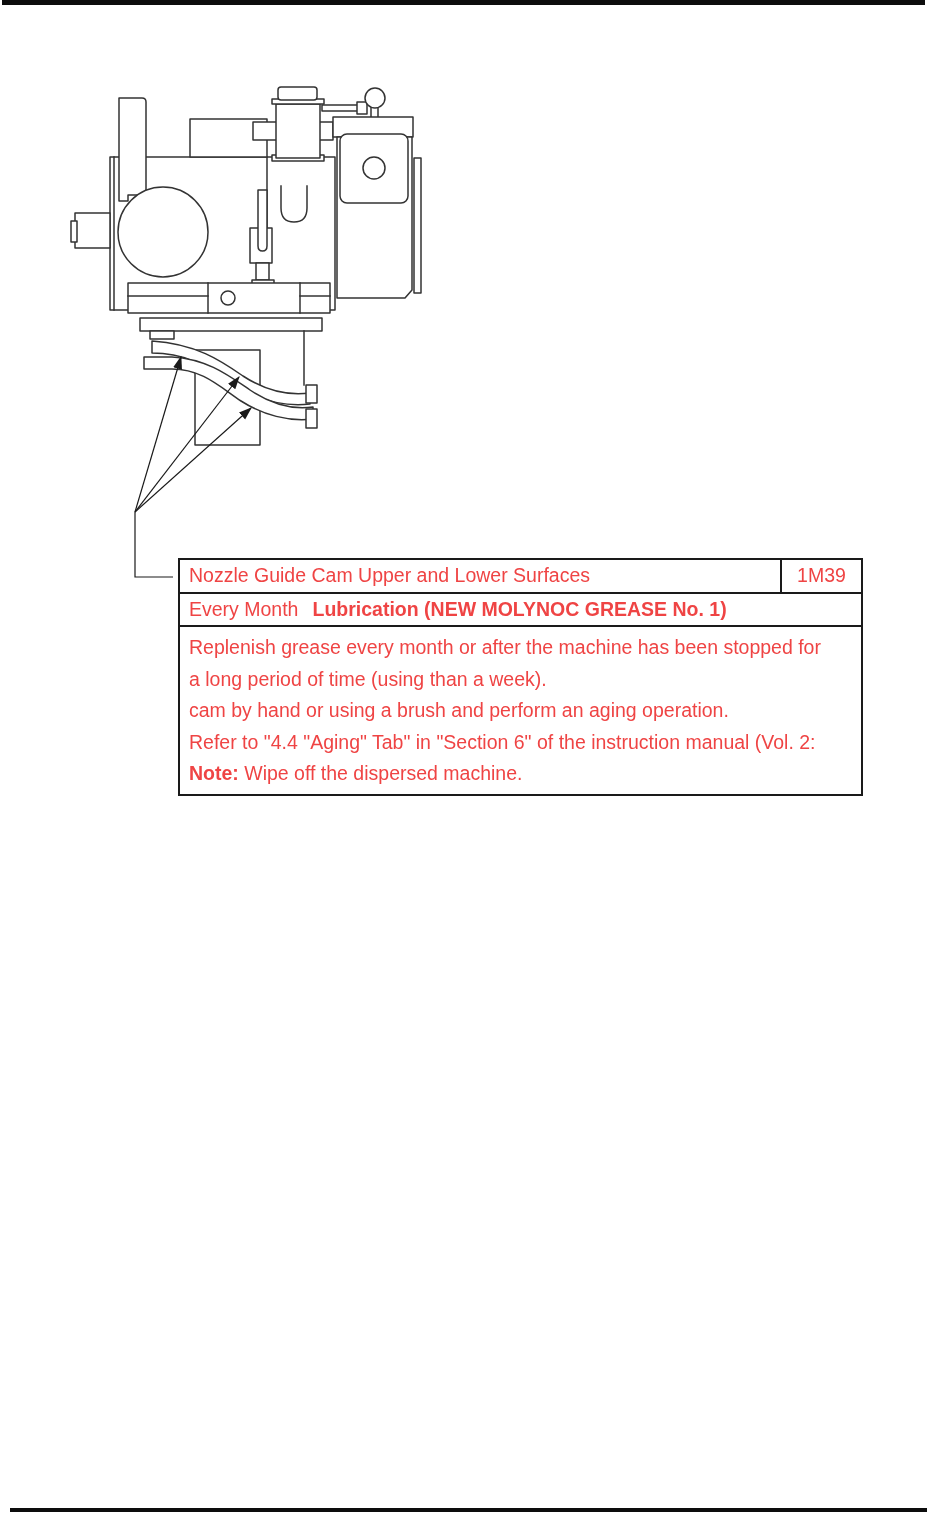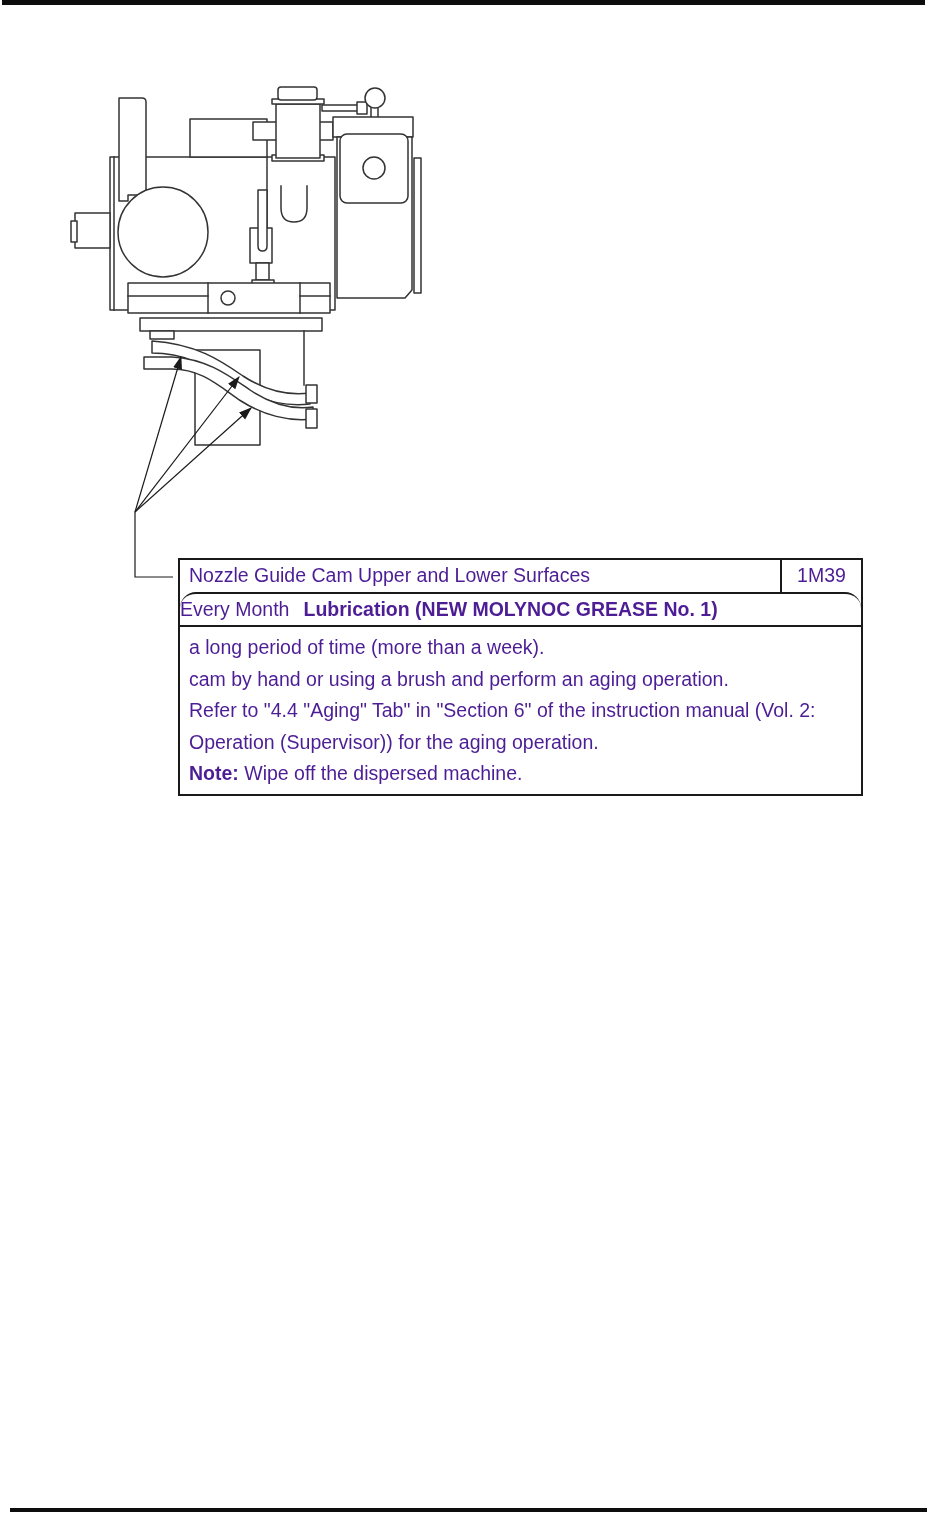--- a/index.html
+++ b/index.html
@@ -7,21 +7,21 @@
     padding: 0;
     background: #ffffff;
     font-family: "Liberation Sans", sans-serif;
   }
   .page {
     position: relative;
     width: 930px;
     height: 1518px;
     background: #ffffff;
     overflow: hidden;
-    color: #4c1d95;
+    color: #ef4444;
   }
   .rule {
     position: absolute;
     background: #0d0d0d;
   }
   .rule-top { left: 2px; top: 0; width: 923px; height: 5px; }
   .rule-bottom { left: 10px; top: 1508px; width: 917px; height: 4px; }
 
   .drawing {
     position: absolute;
@@ -58,21 +58,21 @@
     display: flex;
     align-items: center;
     justify-content: center;
     text-align: right;
   }
   .tt-row2 {
     height: 31px;
     border-top: 2px solid #1a1a1a;
     display: flex;
     align-items: center;
-    border-radius: 16px;
+    padding-left: 9px;
   }
   .tt-gap { margin-left: 14px; font-weight: bold; }
   .tt-body {
     border-top: 2px solid #1a1a1a;
     padding: 5px 9px 4px 9px;
   }
   .tt-line {
     line-height: 31.6px;
     white-space: pre;
   }
@@ -161,23 +161,23 @@
   <div class="task-table">
     <div class="tt-row1">
       <div class="tt-title">Nozzle Guide Cam Upper and Lower Surfaces</div>
       <div class="tt-code">1M39</div>
     </div>
     <div class="tt-row2">
       <span>Every Month</span>
       <span class="tt-gap">Lubrication (NEW MOLYNOC GREASE No. 1)</span>
     </div>
     <div class="tt-body">
-      <div class="tt-line">a long period of time (more than a week).</div>
+      <div class="tt-line">Replenish grease every month or after the machine has been stopped for</div>
+      <div class="tt-line">a long period of time (using than a week).</div>
       <div class="tt-line">cam by hand or using a brush and perform an aging operation.</div>
       <div class="tt-line">Refer to "4.4 "Aging" Tab" in "Section 6" of the instruction manual (Vol. 2:</div>
-      <div class="tt-line">Operation (Supervisor)) for the aging operation.</div>
       <div class="tt-line"><span class="bold">Note:</span><span> Wipe off the dispersed machine.</span></div>
     </div>
   </div>
 
   <div class="rule rule-bottom"></div>
 
 </div>
 
 </body></html>

